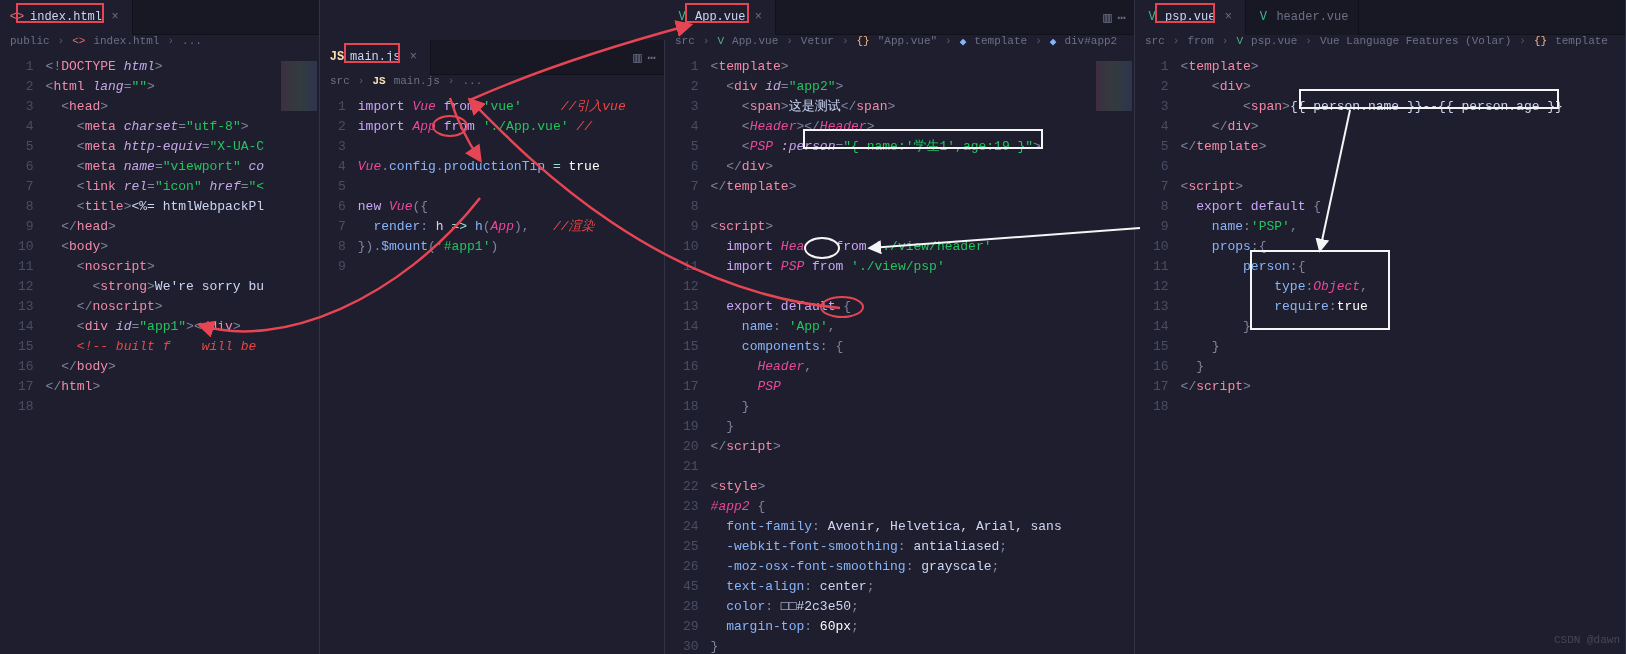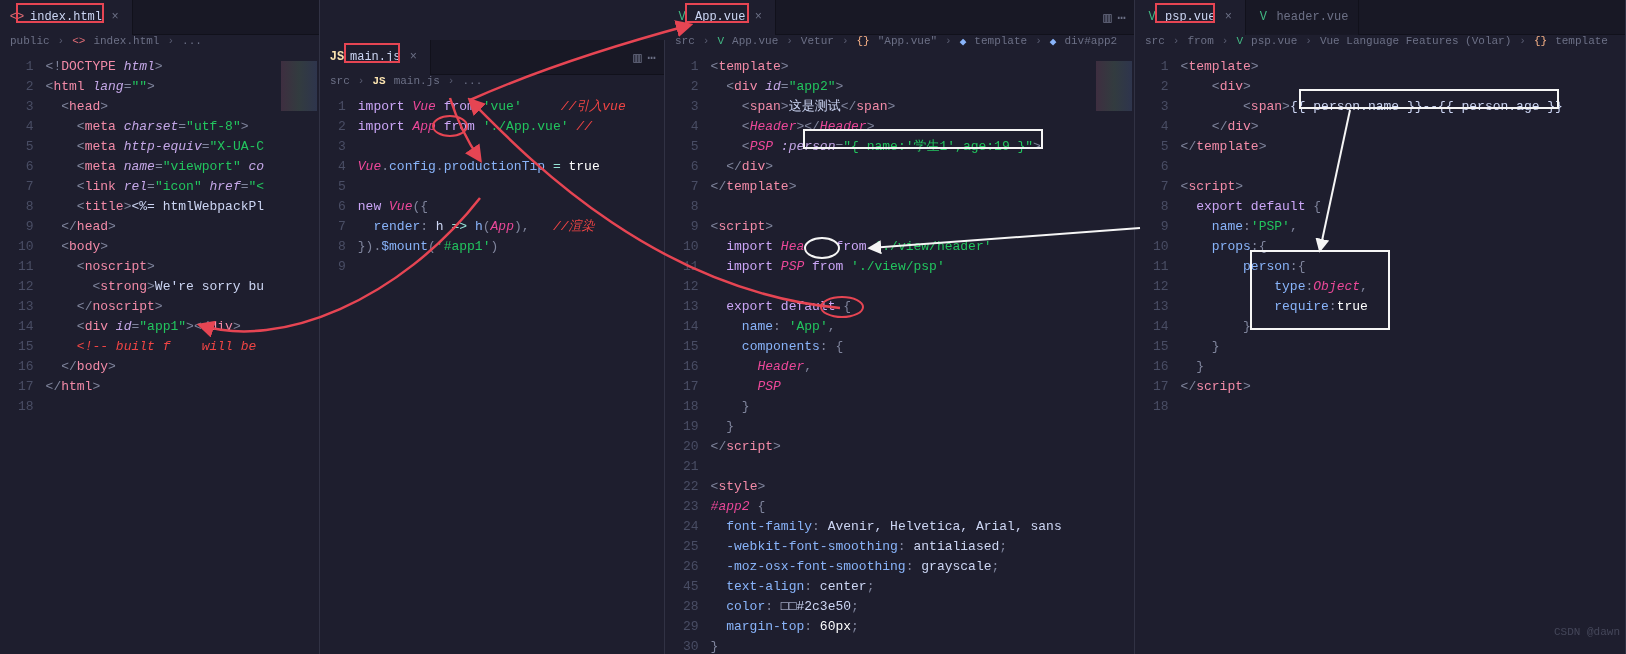--- a/index.html
+++ b/index.html
@@ -134,21 +134,21 @@
   pointer-events: none;
   z-index: 10;
 }
 
 .ic-html { color: #e06c75; }
 .ic-js { color: #f9e2af; font-weight: bold; }
 .ic-vue { color: #42b883; }
 
 .watermark {
   position: absolute;
-  bottom: 16px; right: 6px;
+  bottom: 8px; right: 6px;
   font-size: 11px;
   color: #45475a;
 }
 </style>
 </head>
 <body>
 
 <div class="pane pane1">
   <div class="tabbar">
     <div class="tabs">

